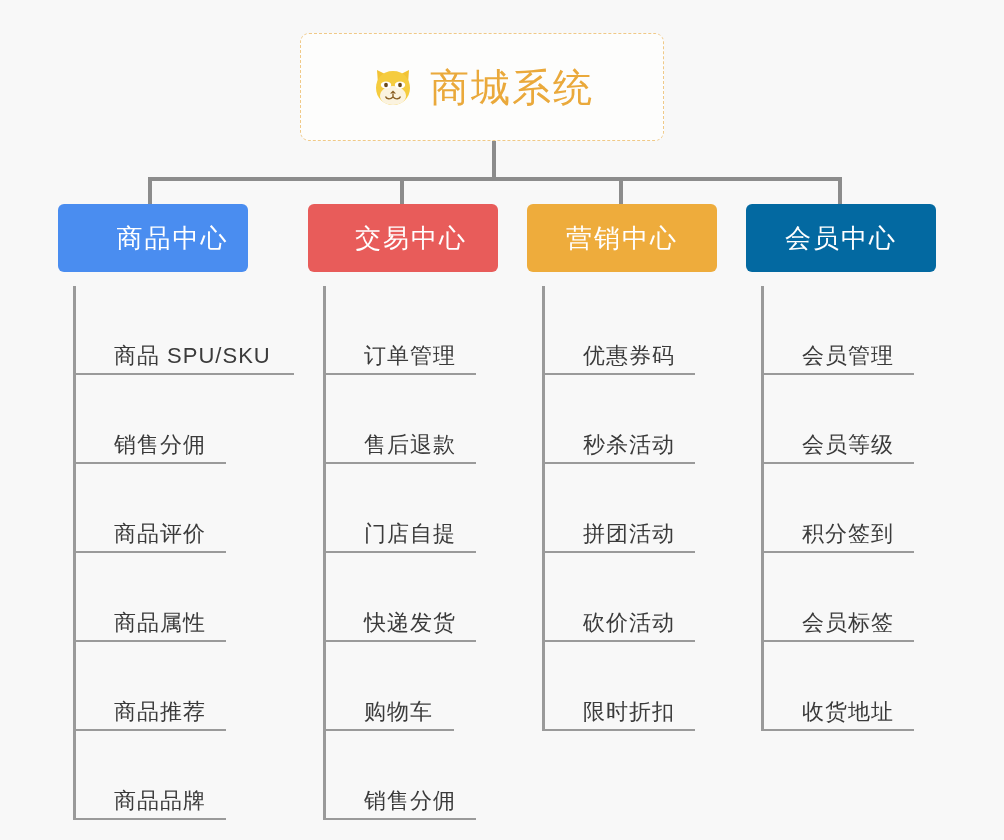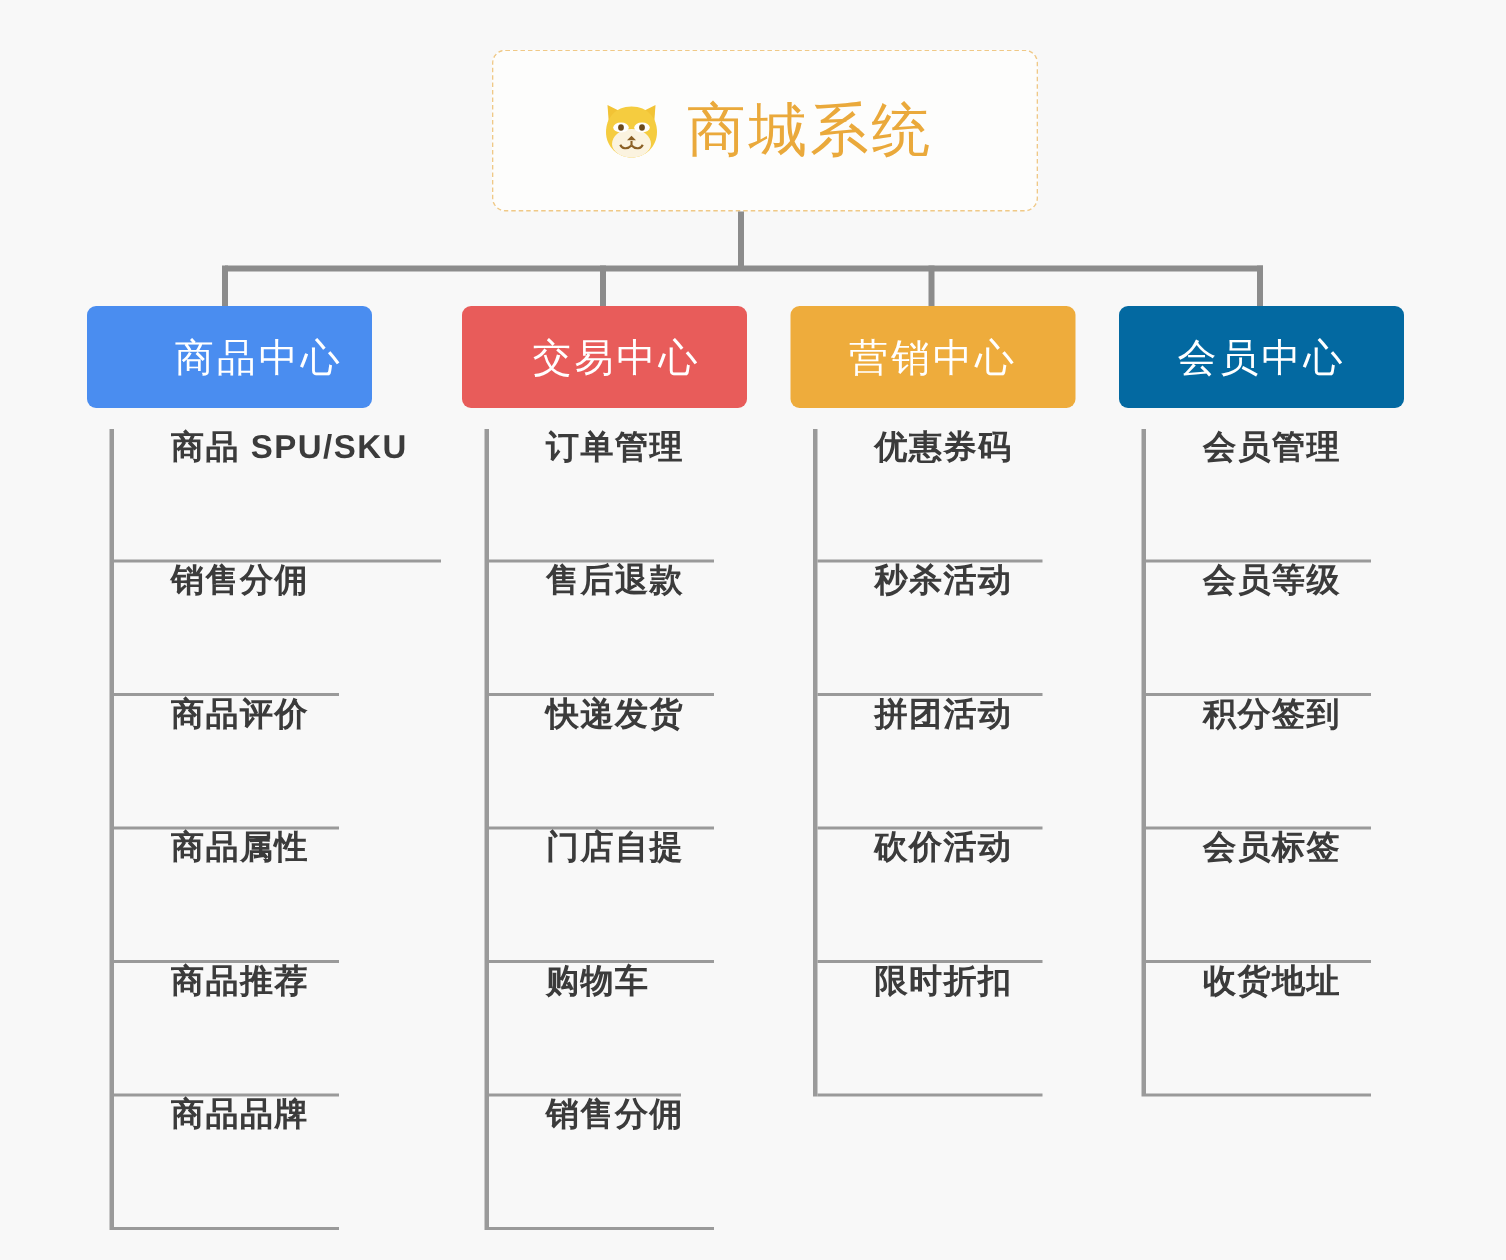--- a/index.html
+++ b/index.html
@@ -19,21 +19,21 @@
     position: absolute;
     left: 0;
     top: 0;
     width: 1004px;
     height: 840px;
   }
 
   
   .root-node {
     position: absolute;
-    left: 328px;
+    left: 300px;
     top: 33px;
     width: 364px;
     height: 108px;
     box-sizing: border-box;
     background: #fdfdfc;
     border: 1.5px dashed #f0c987;
     border-radius: 9px;
     display: flex;
     align-items: center;
     justify-content: center;
@@ -91,22 +91,21 @@
     top: 82px;
     border-left: 3px solid #9a9a9a;
     padding: 0;
     margin: 0;
   }
   .leaf-item {
     position: relative;
     height: 89px;
     box-sizing: border-box;
     display: flex;
-    align-items: flex-start;
-    font-weight: bold;
+    align-items: flex-end;
   }
   .leaf-label {
     display: inline-block;
     margin-left: 38px;
     padding: 0 14px 7px 0;
     font-size: 22px;
     color: #3b3b3b;
     white-space: nowrap;
     letter-spacing: 1px;
     line-height: 1.1;
@@ -198,25 +197,25 @@
     <div class="leaf-list">
       <div class="leaf-item">
         <span class="leaf-label">订单管理</span>
         <span class="leaf-underline" style="width:150px;"></span>
       </div>
       <div class="leaf-item">
         <span class="leaf-label">售后退款</span>
         <span class="leaf-underline" style="width:150px;"></span>
       </div>
       <div class="leaf-item">
+        <span class="leaf-label">门店自提</span>
+        <span class="leaf-underline" style="width:150px;"></span>
+      </div>
+      <div class="leaf-item">
         <span class="leaf-label">快递发货</span>
-        <span class="leaf-underline" style="width:150px;"></span>
-      </div>
-      <div class="leaf-item">
-        <span class="leaf-label">门店自提</span>
         <span class="leaf-underline" style="width:150px;"></span>
       </div>
       <div class="leaf-item">
         <span class="leaf-label">购物车</span>
         <span class="leaf-underline" style="width:128px;"></span>
       </div>
       <div class="leaf-item">
         <span class="leaf-label">销售分佣</span>
         <span class="leaf-underline" style="width:150px;"></span>
       </div>

